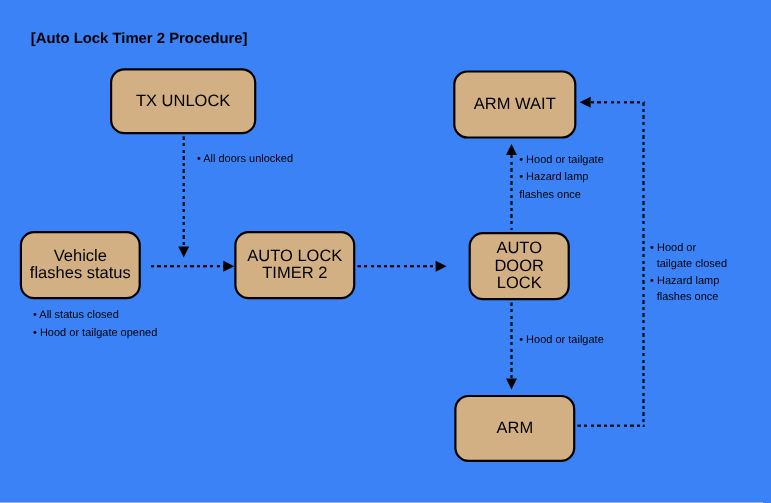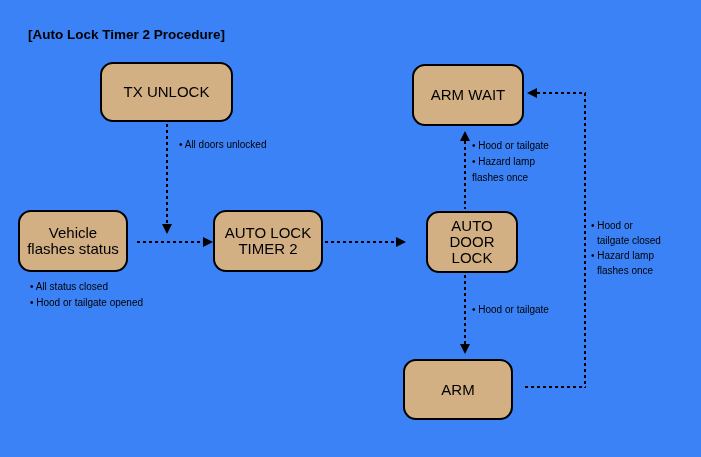--- a/index.html
+++ b/index.html
@@ -78,21 +78,21 @@
 
   <div class="node" style="left:410px; top:211px; width:92px; height:62px;margin-left:16px;">
     <span>AUTO</span>
     <span>DOOR LOCK</span>
   </div>
 
   <div class="node" style="left:412px; top:64px; width:112px; height:62px;">
     <span>ARM WAIT</span>
   </div>
 
-  <div class="node" style="left:403px; top:359px; width:110px; height:61px;">
+  <div class="node" style="left:413px; top:359px; width:110px; height:61px;">
     <span>ARM</span>
   </div>
 
   <div class="vline" style="left:166px; top:124px; height:101px;"></div>
   <div class="arrow down" style="left:162px; top:224px;"></div>
 
   <div class="hline" style="left:137px; top:241px; width:67px;"></div>
   <div class="arrow right" style="left:203px; top:237px;"></div>
 
   <div class="hline" style="left:325px; top:241px; width:72px;"></div>

